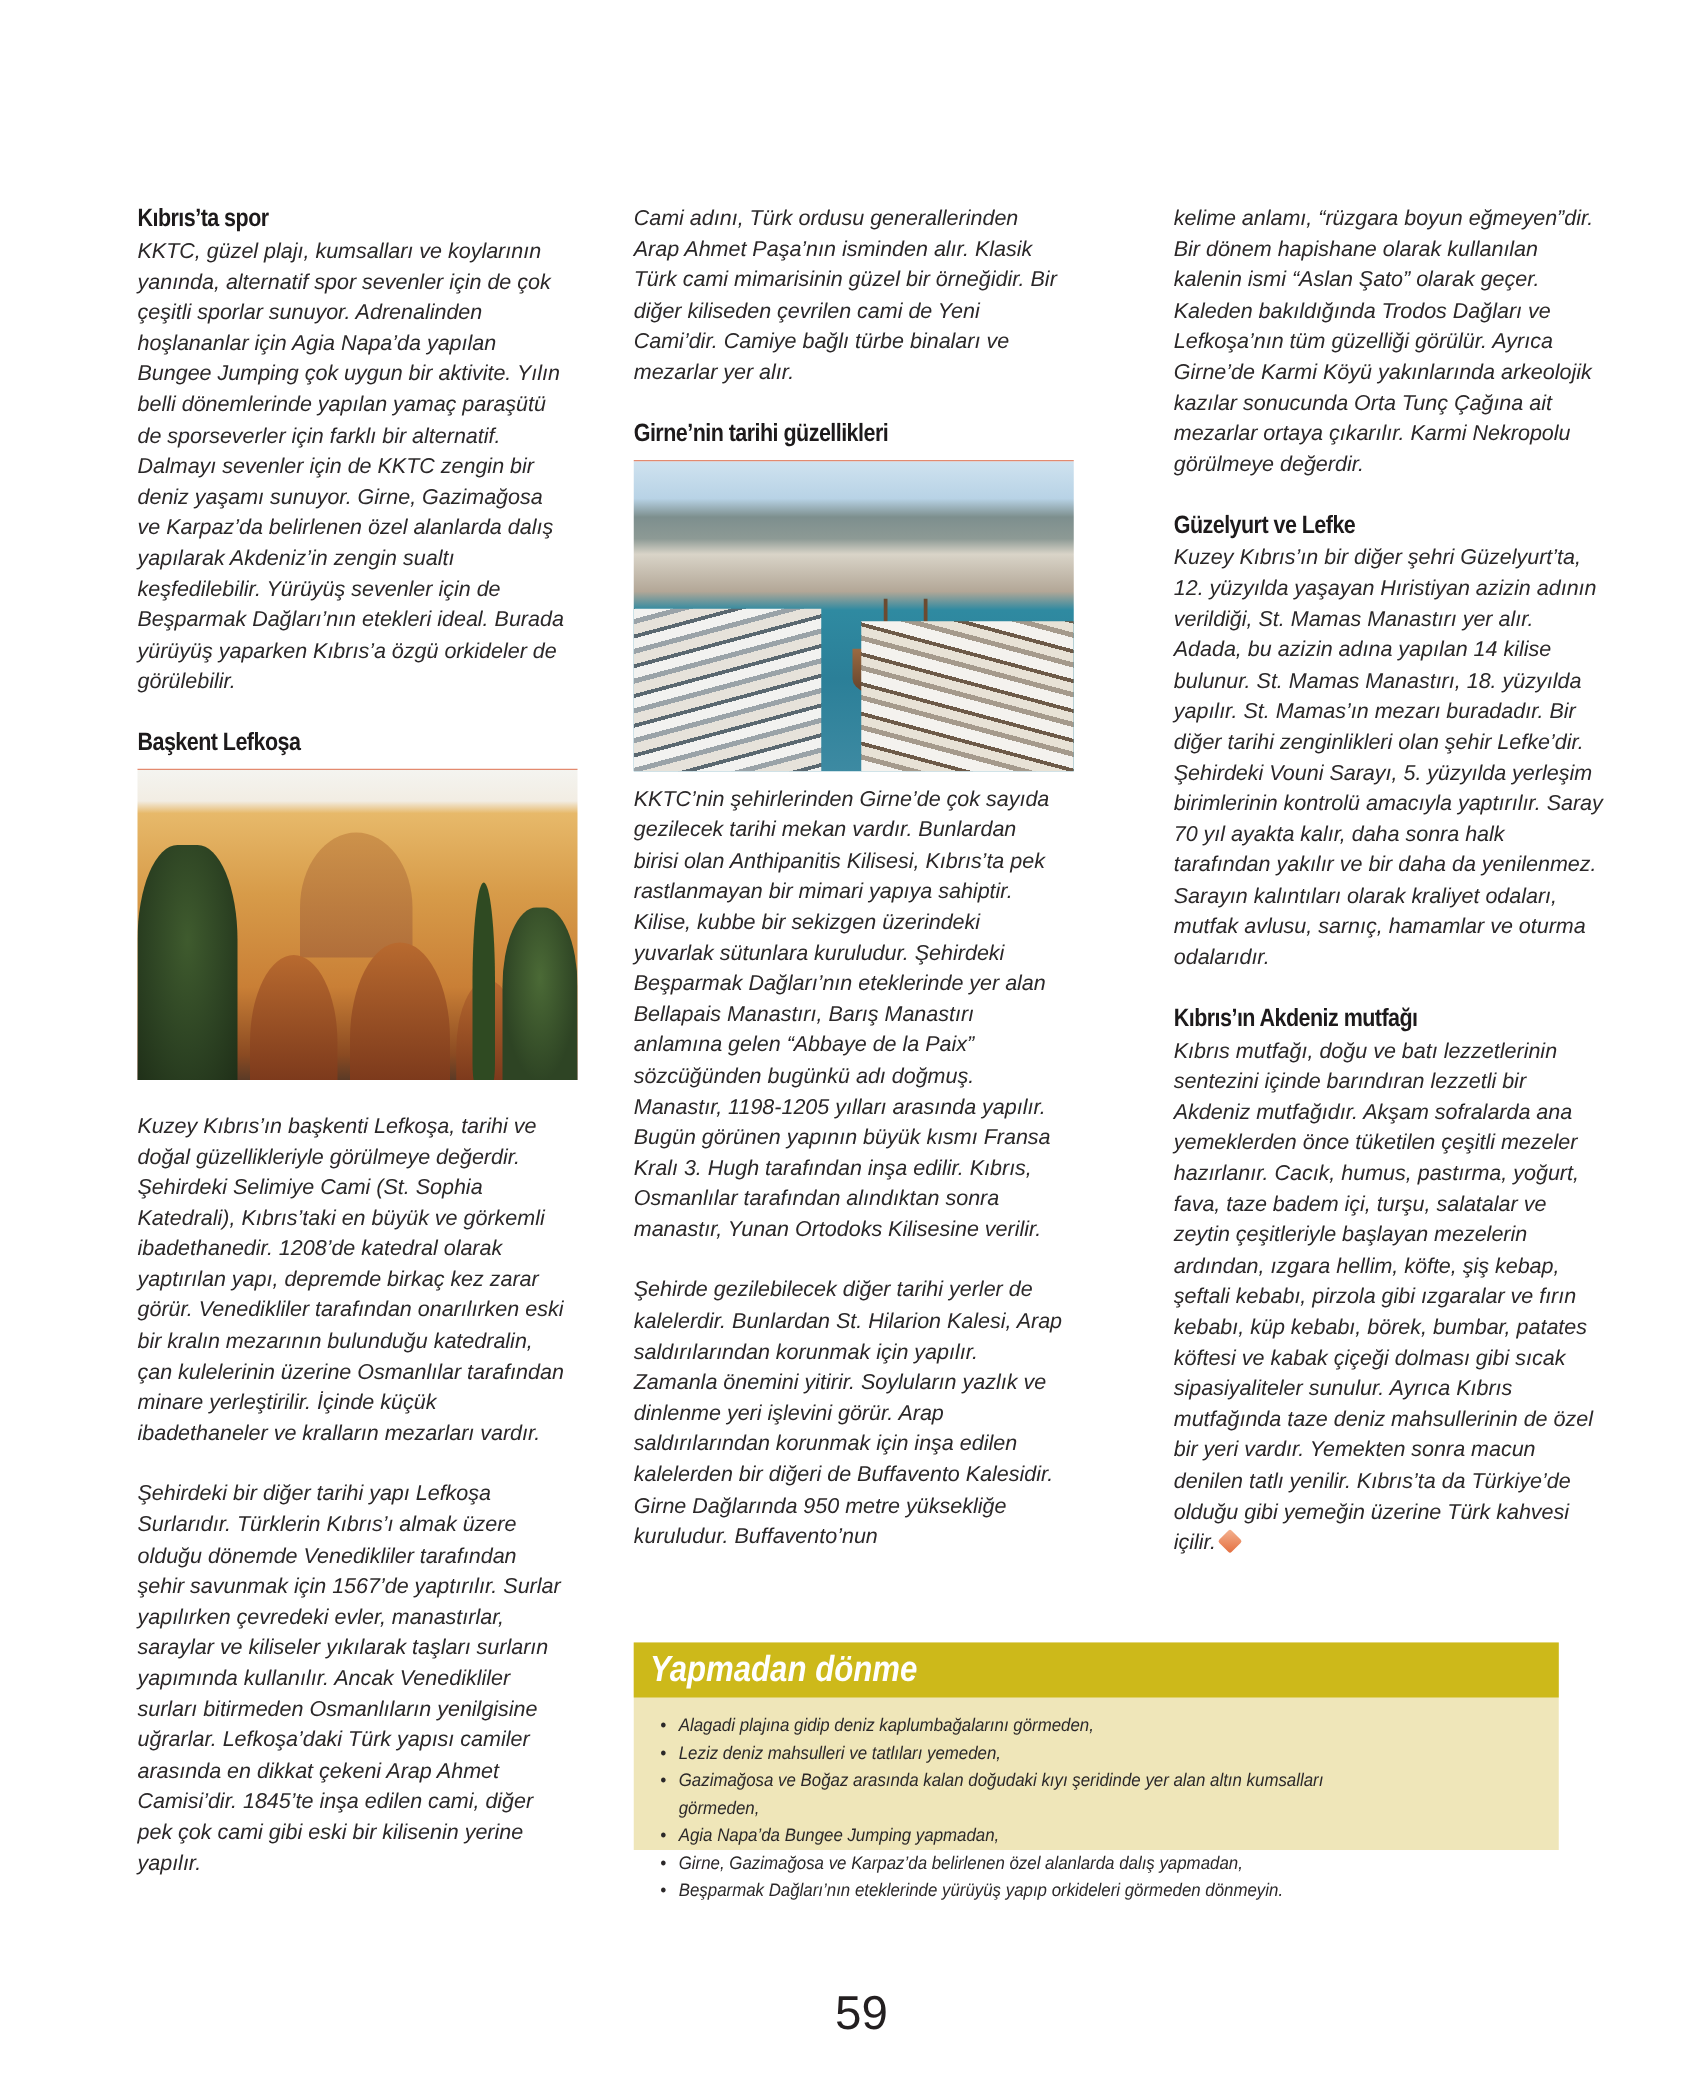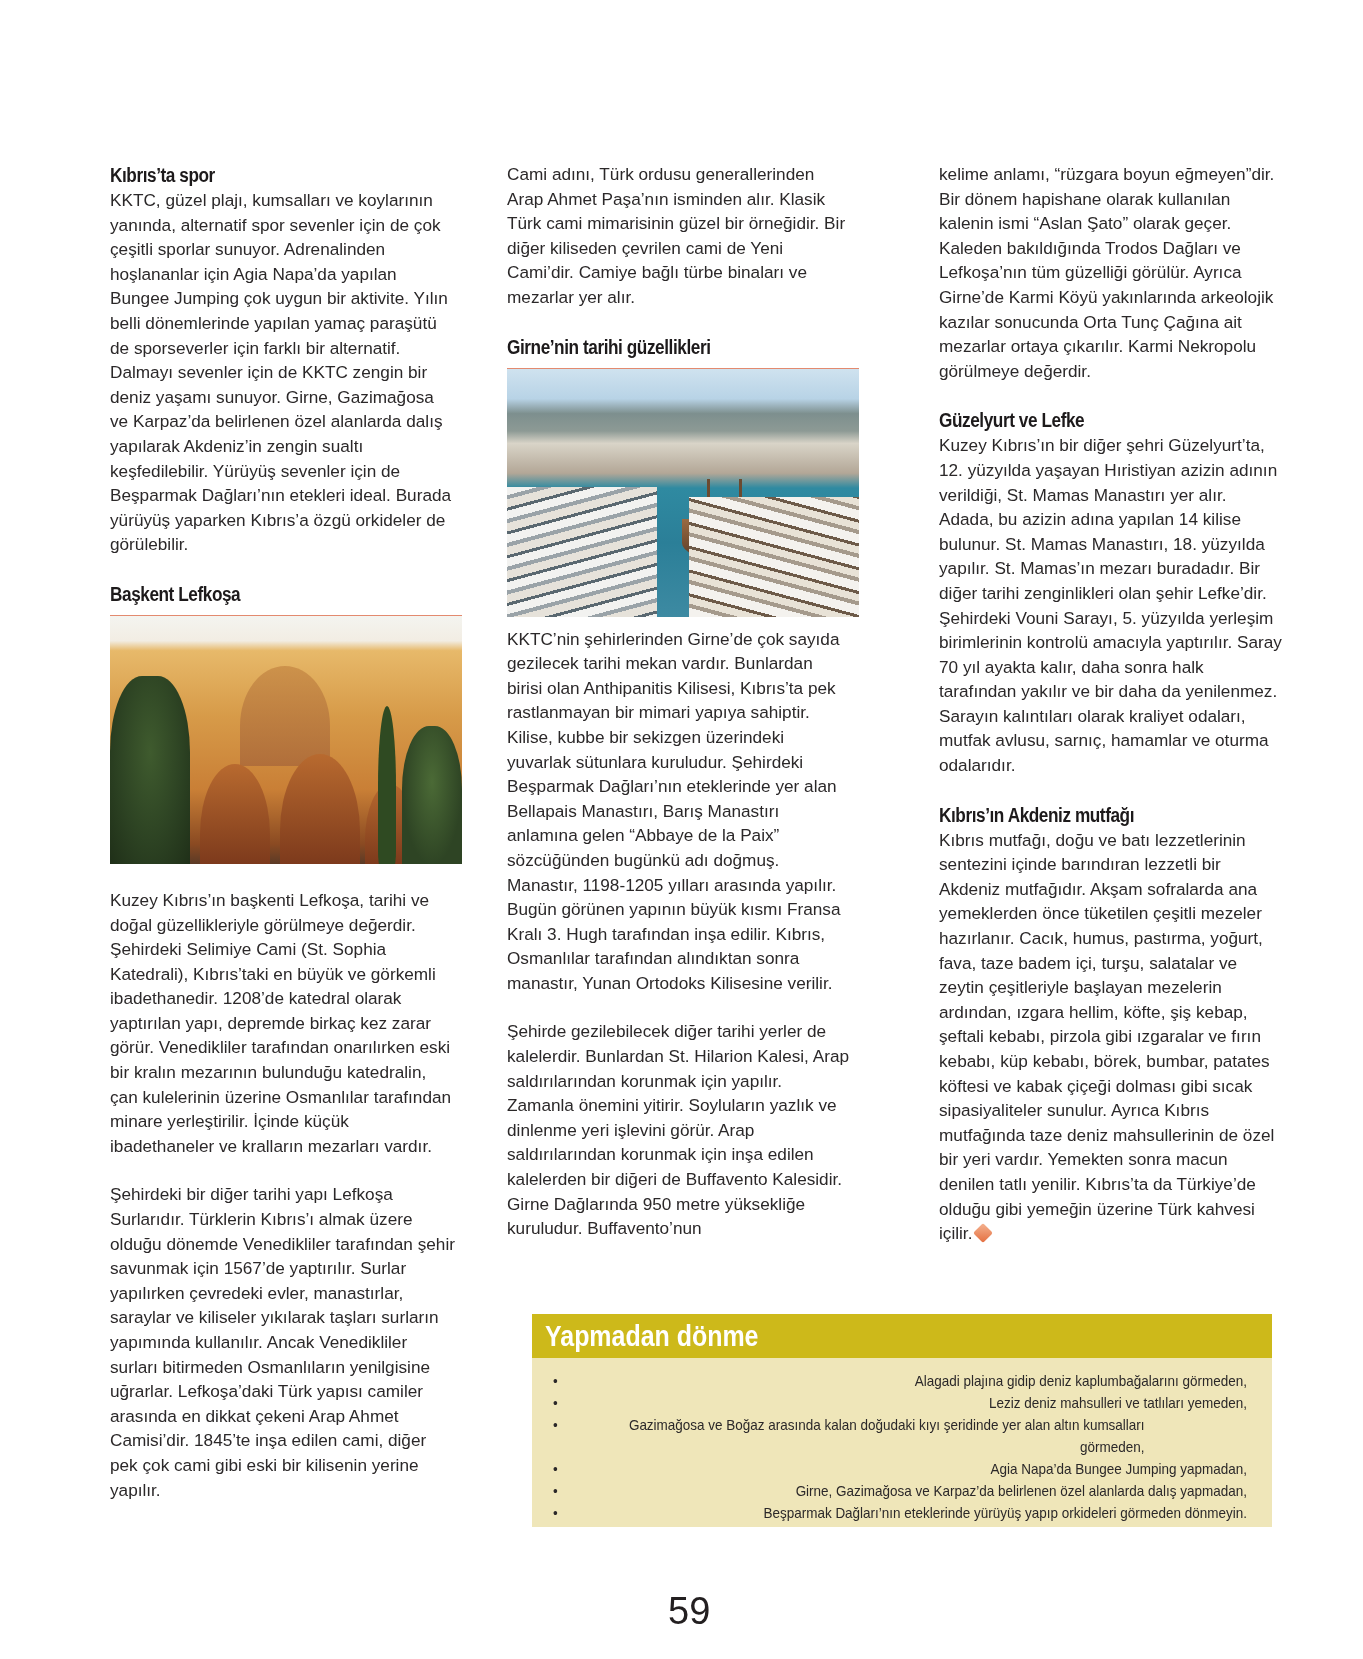--- a/index.html
+++ b/index.html
@@ -2,21 +2,21 @@
 <html><head>
 <meta charset="utf-8">
 <style>
   html, body { margin: 0; padding: 0; background: #ffffff; }
   body { width: 1363px; height: 1659px; position: relative; overflow: hidden;
          font-family: "Liberation Sans", sans-serif; color: #231f20; }
   .col { position: absolute; top: 162px; width: 345px; }
   .col1 { left: 110px; }
   .col2 { left: 507px; }
   .col3 { left: 939px; }
-  p { margin: 0; font-size: 17.2px; line-height: 24.6px; color: #2b2829; }
+  p { margin: 0; font-size: 17.2px; line-height: 24.6px; color: #2b2829; font-style: italic; }
   h2 { margin: 0; font-family: "Liberation Sans", sans-serif; font-weight: bold;
        font-size: 20px; line-height: 26px; letter-spacing: -0.5px; transform: scaleX(0.86);
        transform-origin: left center; color: #1d1a1b; white-space: nowrap; }
   .gap { height: 24px; }
   .photo { position: relative; overflow: hidden; border-top: 1.5px solid #e38a6f; }
   .photo-cathedral { width: 352px; height: 248px; margin-top: 8px;
      background: linear-gradient(180deg, #f4f4f0 0%, #f2ede3 10%, #e7b96a 14%, #d79b49 40%, #c97f36 70%, #8a4a22 92%, #5b3a26 100%); }
   .photo-cathedral .tree-left { position:absolute; left:0; top:60px; width:80px; height:190px;
      background: radial-gradient(ellipse at 50% 40%, #3f5b2e 0%, #2d4323 55%, #1f2f18 100%); border-radius: 40% 40% 0 0; }
   .photo-cathedral .tree-right { position:absolute; right:0; top:110px; width:60px; height:140px;
@@ -30,26 +30,26 @@
   .photo-harbor { width: 352px; height: 248px; margin-top: 8px;
      background: linear-gradient(180deg, #cfe2ef 0%, #b8d3e6 12%, #7d8f8e 18%, #8d9a95 25%, #d9d4c8 30%, #b3a797 42%, #2f8aa1 48%, #2b7f98 70%, #3d8aa2 100%); }
   .photo-harbor .boats-left { position:absolute; left:0; bottom:0; width:150px; height:130px;
      background: repeating-linear-gradient(165deg, #f2f2f0 0 8px, #9aa3a8 8px 12px, #e6e2da 12px 20px, #5a6870 20px 23px); }
   .photo-harbor .boats-right { position:absolute; right:0; bottom:0; width:170px; height:120px;
      background: repeating-linear-gradient(15deg, #f4f2ee 0 9px, #a59a8c 9px 13px, #e8e2d6 13px 20px, #6d5a48 20px 23px); }
   .photo-harbor .ship { position:absolute; left:175px; top:150px; width:90px; height:40px;
      background: linear-gradient(180deg, #9a6a42, #5c3d28); border-radius: 0 0 40% 40%; }
   .photo-harbor .mast { position:absolute; top:110px; width:3px; height:100px; background:#6b4a30; }
   .img-gap-top { height: 10px; }
-  .box { position: absolute; left: 532px; top: 1314px; width: 740px; height: 213px;
-         background: #efe6b9; }
+  .box { position: absolute; left: 507px; top: 1314px; width: 740px; height: 166px;
+         background: #efe6b9; font-style: italic; }
   .box-head { background: #cdb91a; height: 44px; display: flex; align-items: center; padding-left: 13px; }
   .box-head h3 { margin: 0; color: #ffffff; font-family: "Liberation Sans", sans-serif; font-weight: bold;
          font-size: 29px; transform: scaleX(0.86); transform-origin: left center; white-space: nowrap; }
-  .box ul { margin: 12px 0 0 0; padding: 0 17px 0 36px; list-style: none; text-align: right; }
+  .box ul { margin: 12px 0 0 0; padding: 0 17px 0 36px; list-style: none; }
   .box li { position: relative; font-size: 14.5px; line-height: 22px; color: #2b2829;
          transform: scaleX(0.93); transform-origin: left center; width: 730px; }
   .box li::before { content: "•"; position: absolute; left: -16px; top: 0; }
   .page-num { position: absolute; left: 668px; top: 1590px; font-size: 38px; color: #231f20; }
   .end-mark { display:inline-block; width:14px; height:14px; margin-left:4px; vertical-align:-1px;
         background: linear-gradient(135deg, #f4b391, #e46e3f); transform: rotate(45deg); border-radius: 2px; }
 </style>
 </head>
 <body>
 

